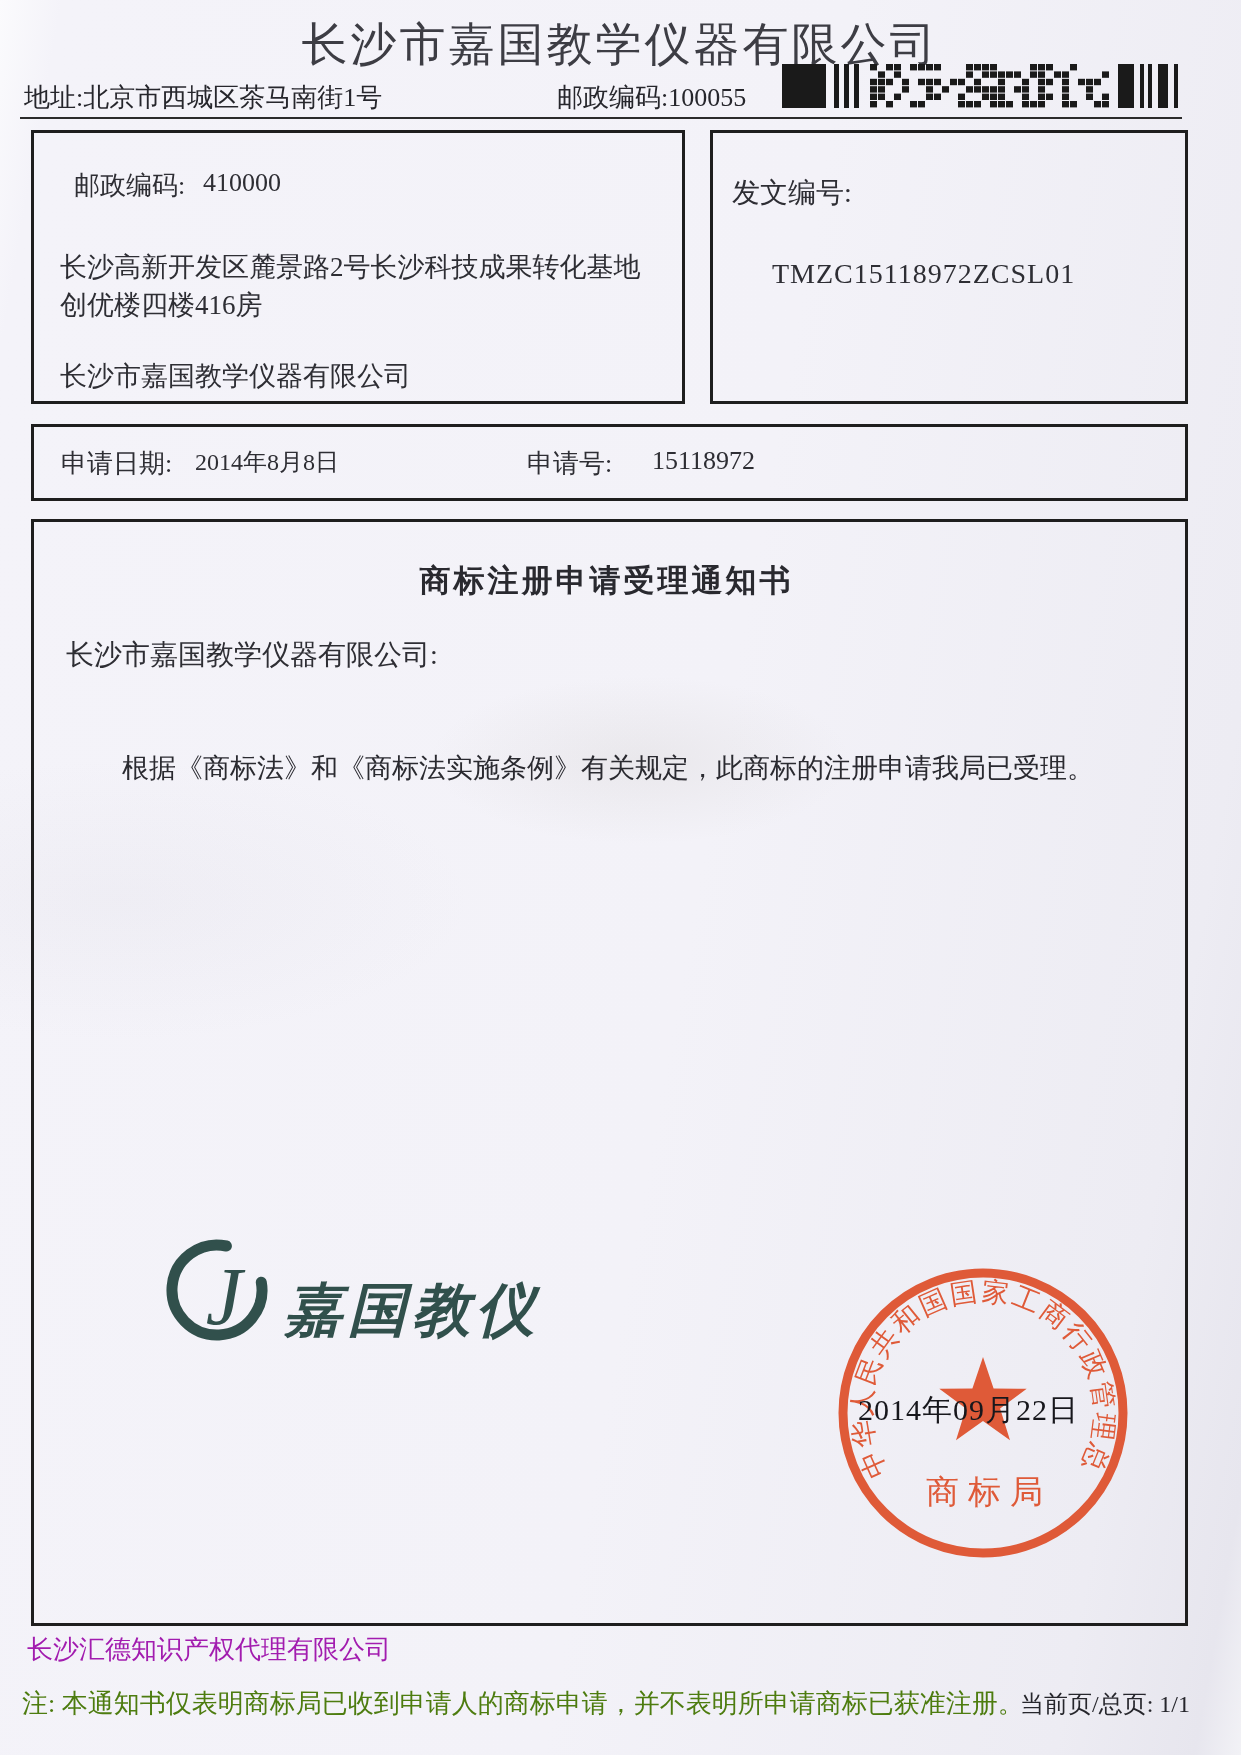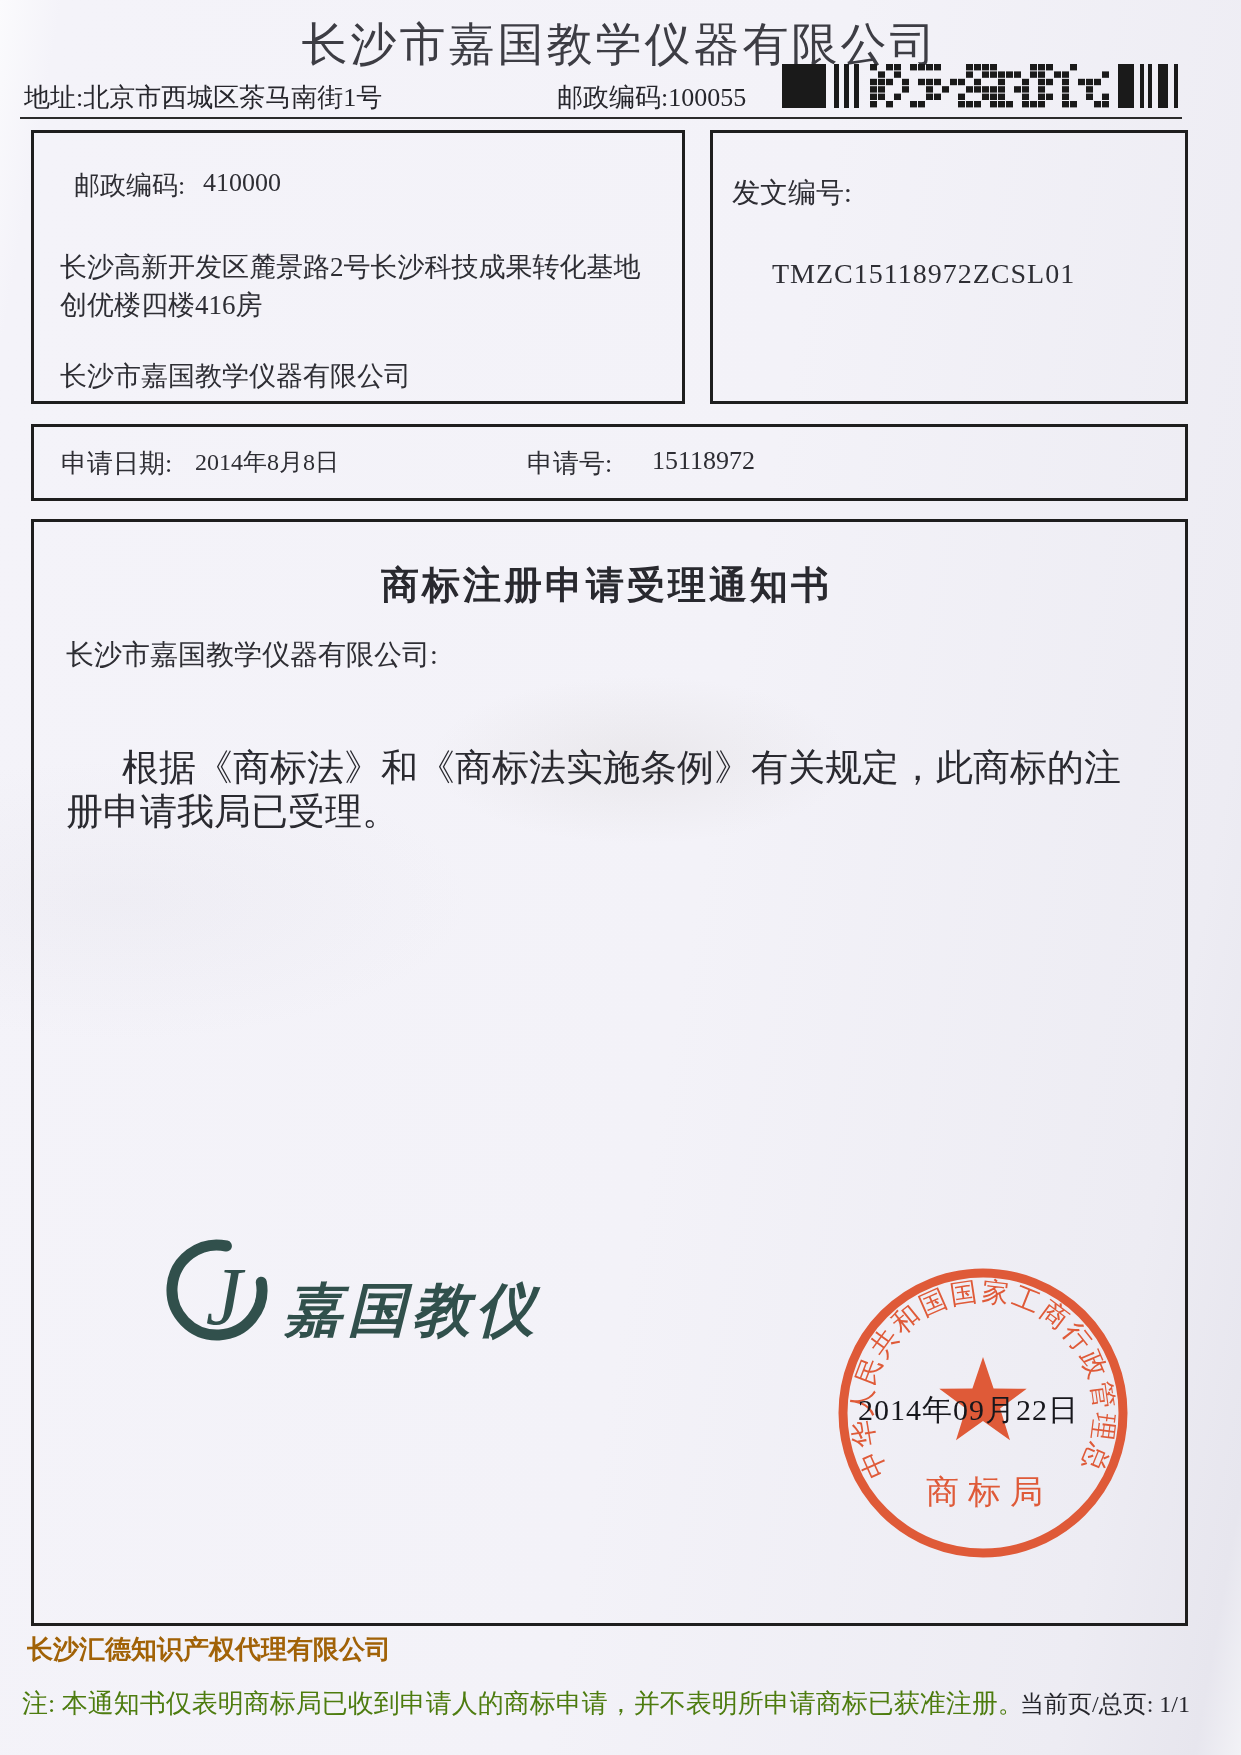--- a/index.html
+++ b/index.html
@@ -26,27 +26,27 @@
   .rc-postal-label{left:60px;top:168px;font-size:26px;margin-left:14px;}
   .rc-postal-value{left:203px;top:168px;font-size:26px;}
   .rc-address{left:60px;top:240px;width:600px;font-size:27px;line-height:38px;margin-top:8px;}
   .rc-company{left:60px;top:358px;font-size:27px;}
   .dn-label{left:732px;top:174px;font-size:28px;}
   .dn-value{left:772px;top:258px;font-size:28px;letter-spacing:1px;}
   .ar-date-label{left:61px;top:446px;font-size:26px;}
   .ar-date-value{left:195px;top:446px;font-size:24px;}
   .ar-num-label{left:527px;top:446px;font-size:26px;}
   .ar-num-value{left:652px;top:446px;font-size:26px;text-align:right;}
-  .notice-title{left:31px;top:560px;width:1151px;text-align:center;font-size:38px;letter-spacing:3px;font-weight:600;color:#29292f;}
+  .notice-title{left:31px;top:560px;width:1151px;text-align:center;font-size:31px;letter-spacing:3px;font-weight:600;color:#29292f;}
   .addressee{left:66px;top:636px;font-size:28px;}
-  .body-par{left:66px;top:746px;width:1070px;font-size:37px;line-height:44px;text-indent:56px;color:#2a2a30;}
+  .body-par{left:66px;top:746px;width:1070px;font-size:27px;line-height:44px;text-indent:56px;color:#2a2a30;}
   .logo{left:162px;top:1218px;}
   .seal{left:833px;top:1263px;opacity:.93;}
   .seal-date{left:858px;top:1390px;font-size:30px;color:#17171c;letter-spacing:1px;z-index:5;}
-  .agent{left:27px;top:1632px;font-size:26px;color:#a16207;font-weight:bold;}
+  .agent{left:27px;top:1632px;font-size:26px;color:#a21caf;}
   .note{left:22px;top:1686px;font-size:26px;color:#4d7c0f;}
   .page-ind{left:1020px;top:1688px;font-size:24px;color:#26262c;}
   .barcode{left:782px;top:62px;}
 </style>
 </head>
 <body>
 
 <div class="abs doc-title">长沙市嘉国教学仪器有限公司</div>
 <div class="abs addr-row addr">地址:北京市西城区茶马南街1号</div>
 <div class="abs addr-row postal">邮政编码:100055</div>

